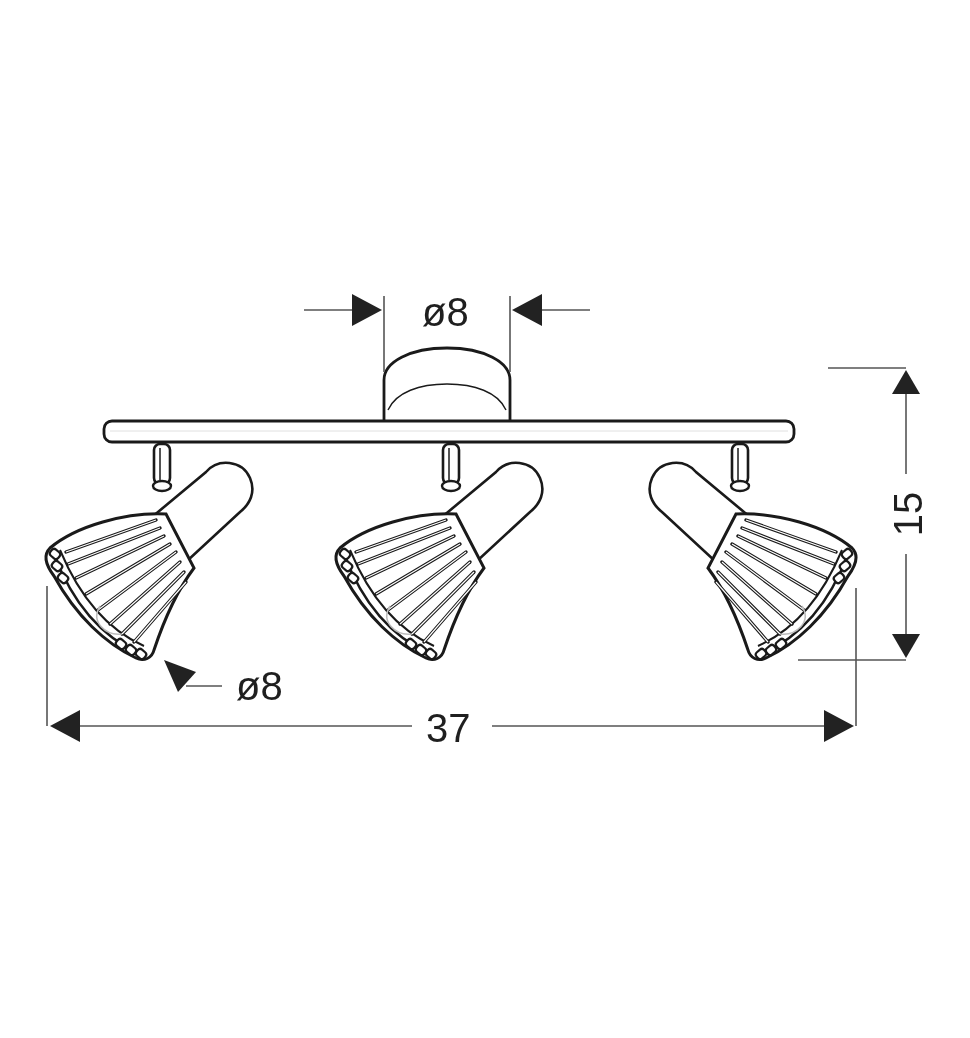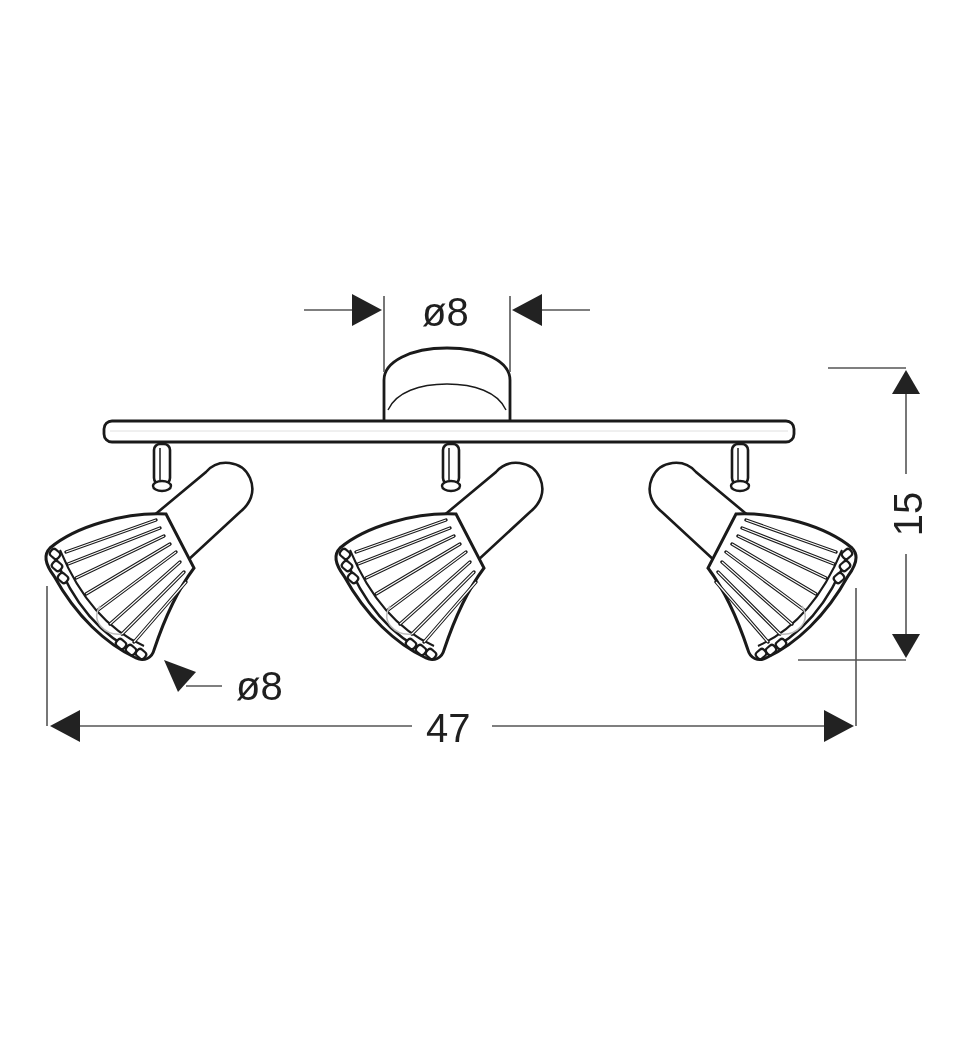--- a/index.html
+++ b/index.html
@@ -120,14 +120,14 @@
   </g>
 
   <g stroke="#555" stroke-width="1.6" fill="#222">
     <line x1="186" y1="686" x2="222" y2="686"></line>
     <polygon points="164,660 196,672 178,692" stroke="none"></polygon>
   </g>
 </svg>
 
 <div class="dim-label" style="left:418px; top:292px;">ø8</div>
 <div class="dim-label" style="left:232px; top:666px;">ø8</div>
-<div class="dim-label" style="left:422px; top:708px;">47</div>
+<div class="dim-label" style="left:422px; top:708px;">37</div>
 <div class="dim-label vert" style="left:882px; top:494px;">15</div>
 
 </body></html>

